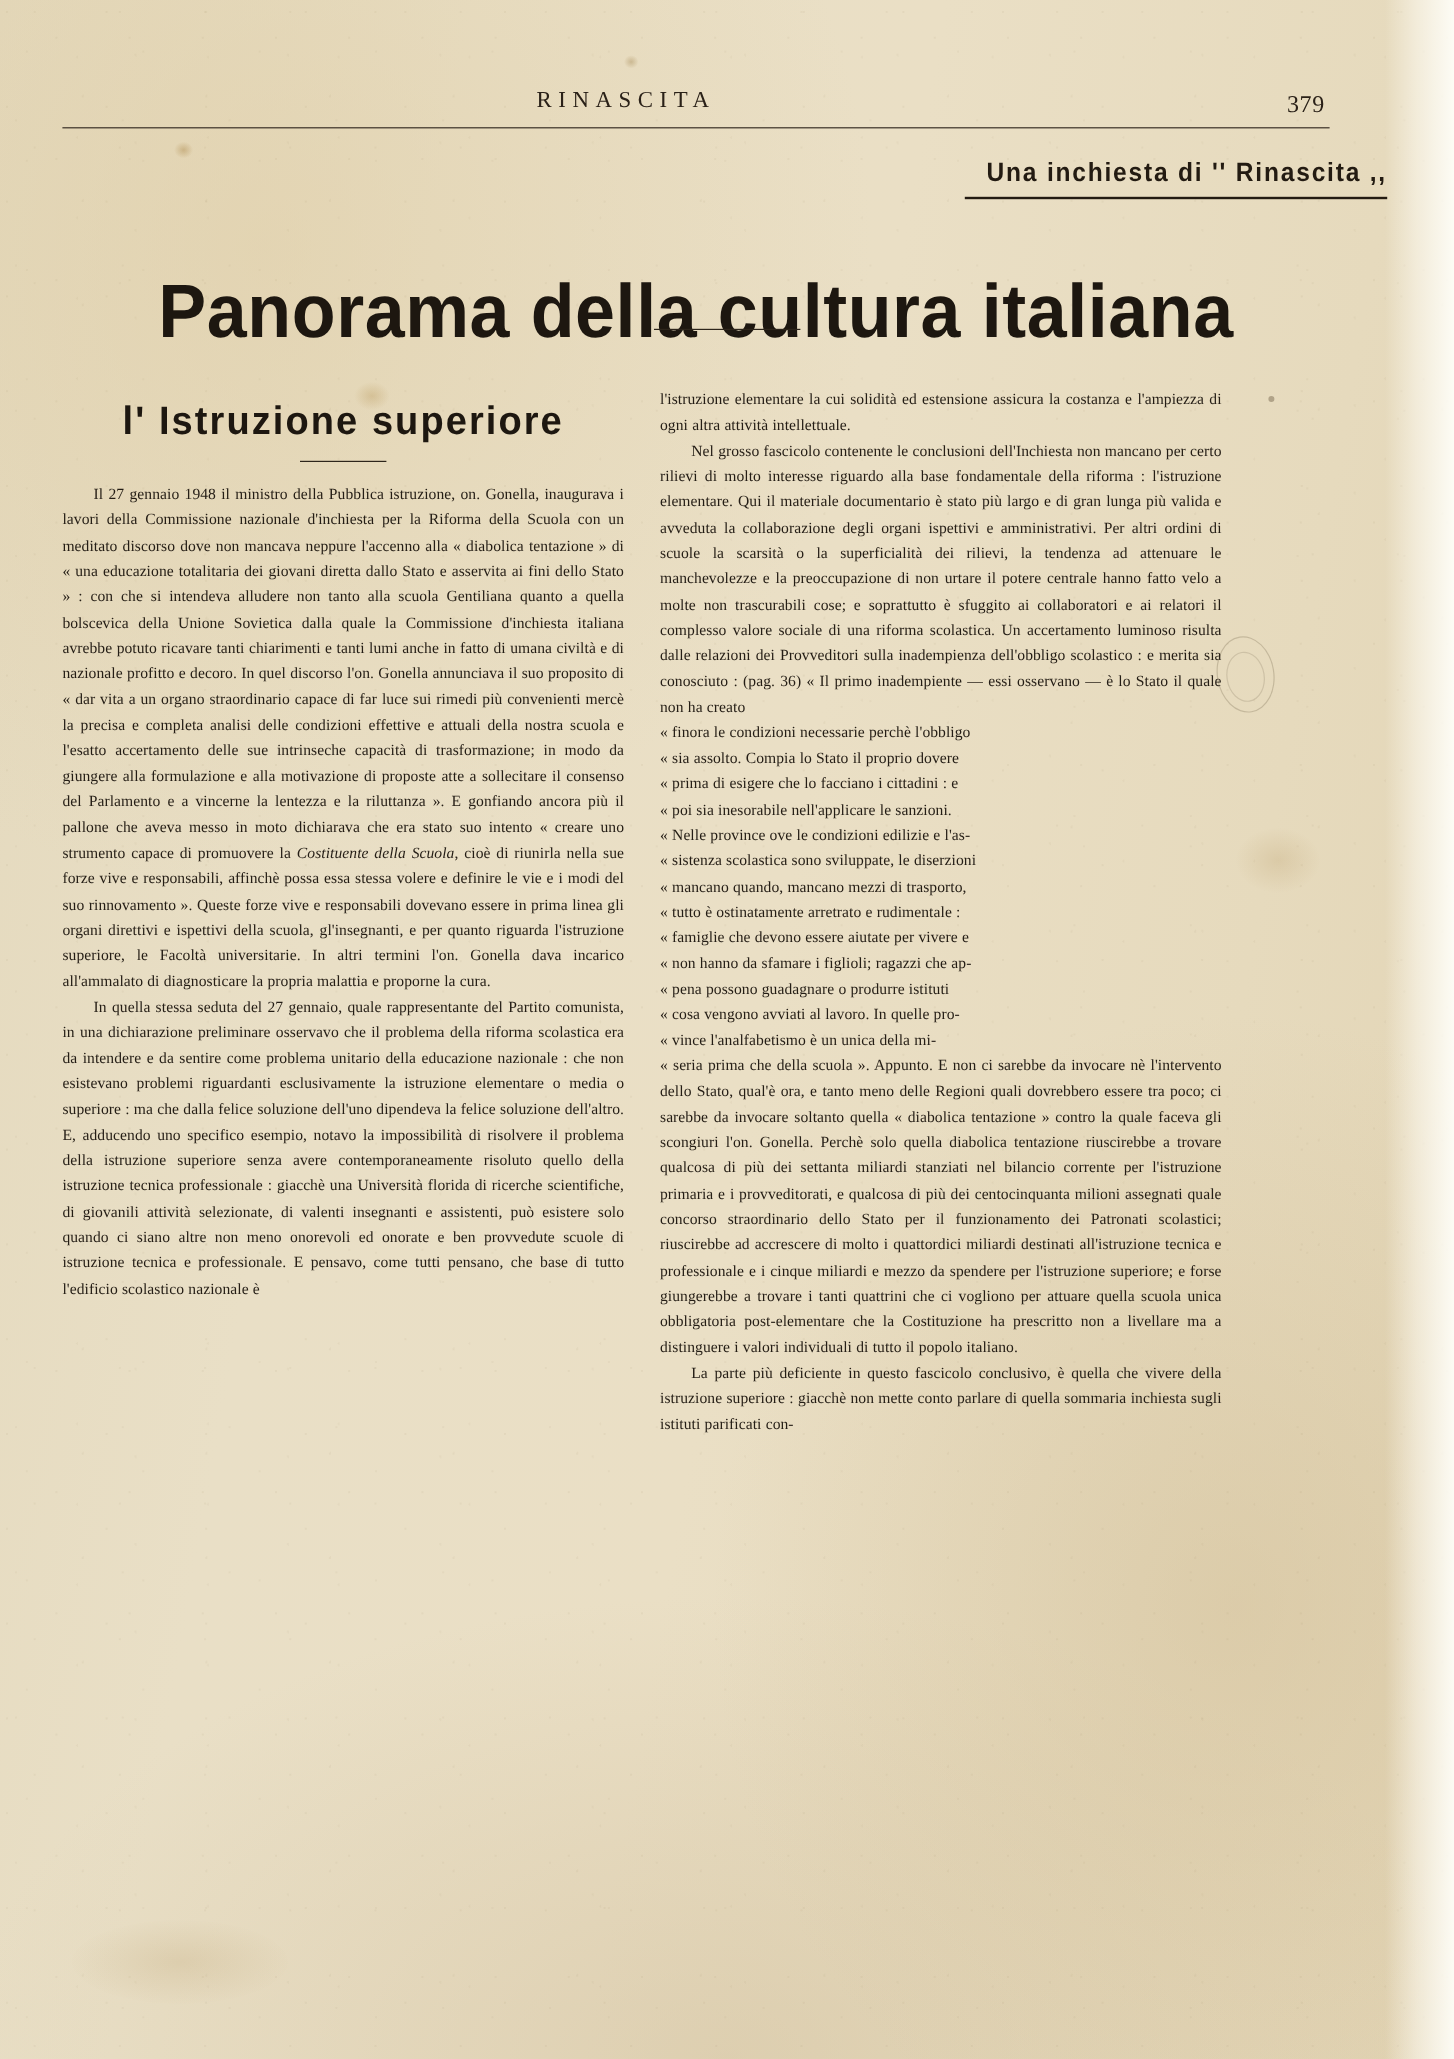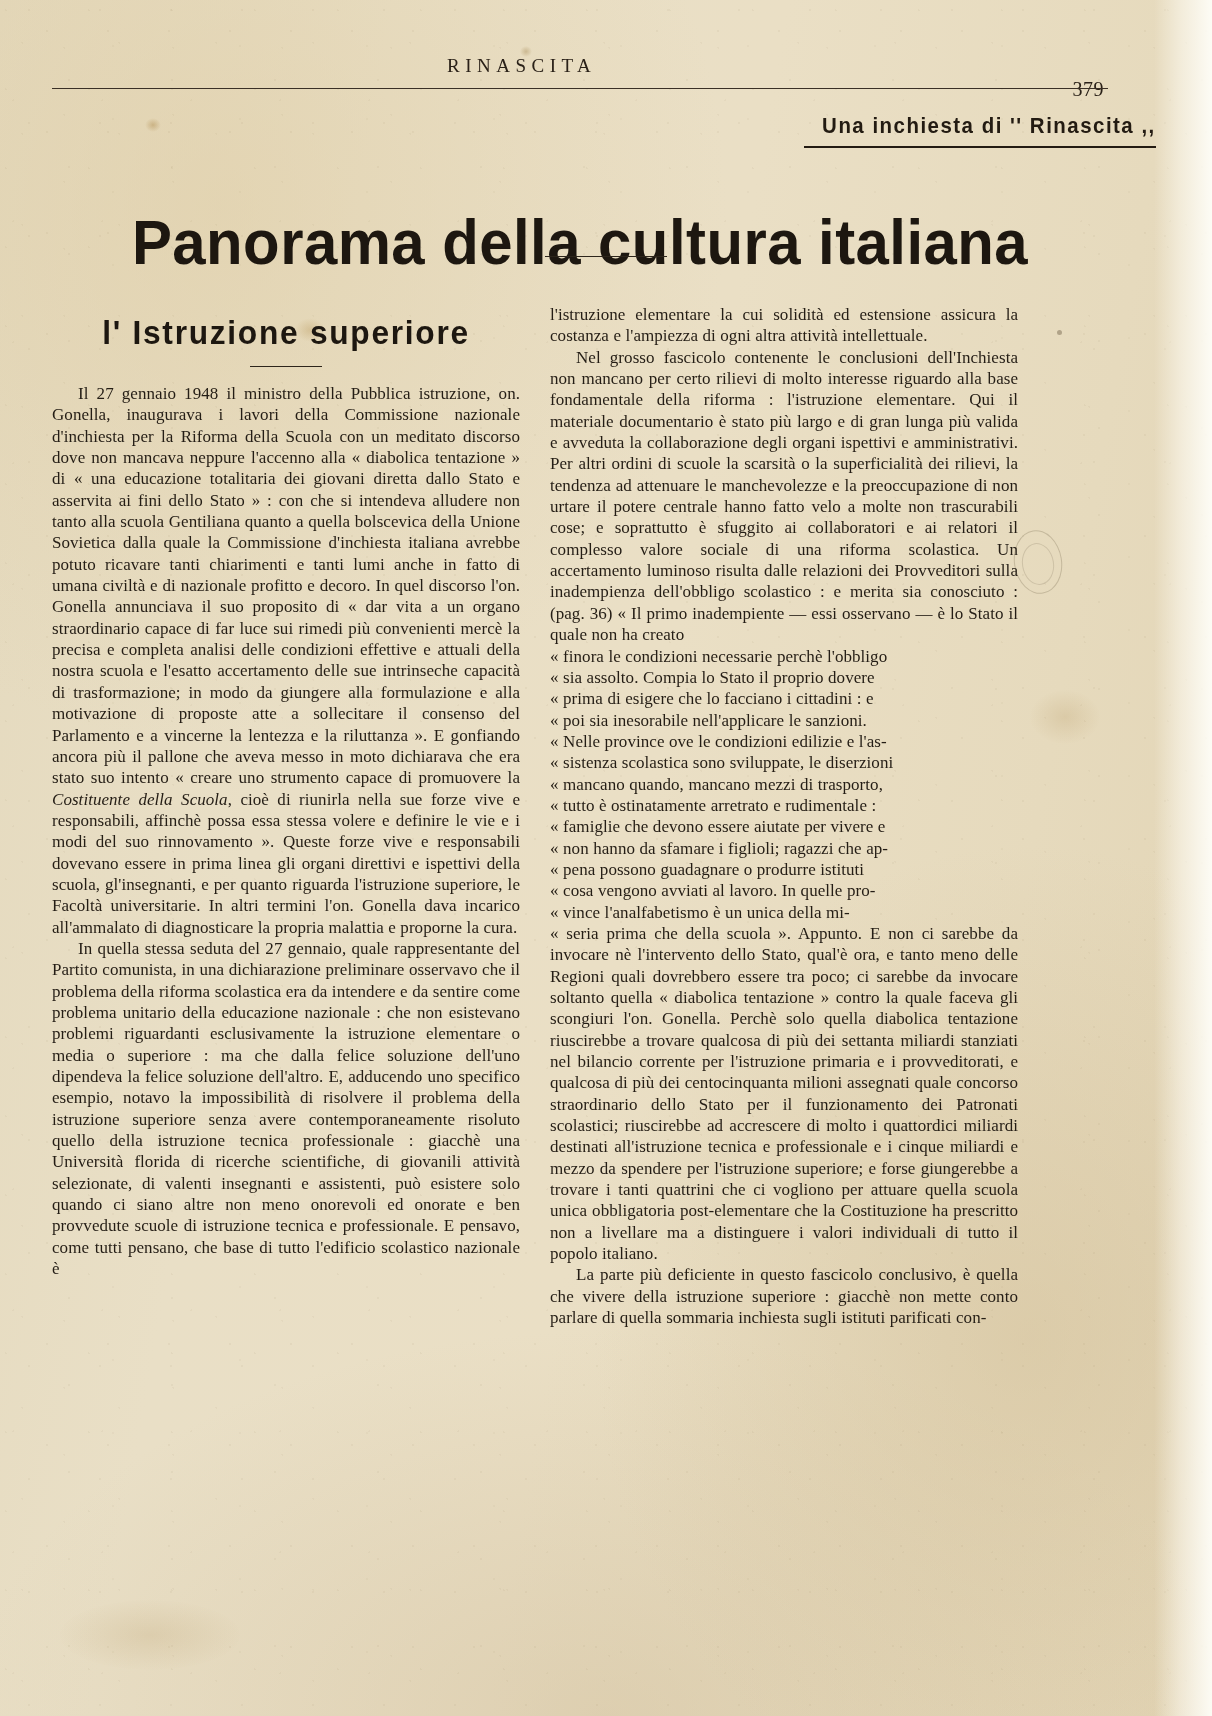--- a/index.html
+++ b/index.html
@@ -60,21 +60,21 @@
   .pen-ring {
     position: absolute;
     border: 1px solid rgba(120,105,80,.30);
     border-radius: 50%;
     pointer-events: none;
   }
 
   
   #content {
     position: absolute;
-    left: 0; top: 0;
+    left: 0; top: 18px;
     width: 1212px; height: 1284px;
   }
 
   
   #masthead {
     position: absolute;
     left: 52px; top: 55px;
     width: 1056px;
     height: 34px;
   }
@@ -87,21 +87,20 @@
     color: #2a2118;
     white-space: nowrap;
   }
   #folio {
     position: absolute;
     right: 4px; top: 3px;
     font-family: "Liberation Serif", serif;
     font-size: 20px;
     color: #2a2118;
     letter-spacing: .5px;
-    margin-top: 20px;
   }
   #head-rule {
     position: absolute;
     left: 52px; top: 88px;
     width: 1056px; height: 0;
     border-top: 1.4px solid #3a3026;
   }
 
   
   #kicker {
@@ -174,21 +173,21 @@
     width: 72px; height: 0;
     border-top: 1.5px solid #2d251b;
     margin: 14px auto 16px auto;
   }
 
   p.body {
     margin: 0;
     text-align: justify;
     text-justify: inter-word;
     font-family: "Liberation Serif", serif;
-    font-size: 17px;
+    font-size: 13px;
     line-height: 21.35px;
     letter-spacing: .05px;
     word-spacing: .2px;
     color: #241d15;
     text-indent: 26px;
     hyphens: manual;
   }
   p.body.cont { text-indent: 0; }
   p.body em { font-style: italic; }
 </style>

